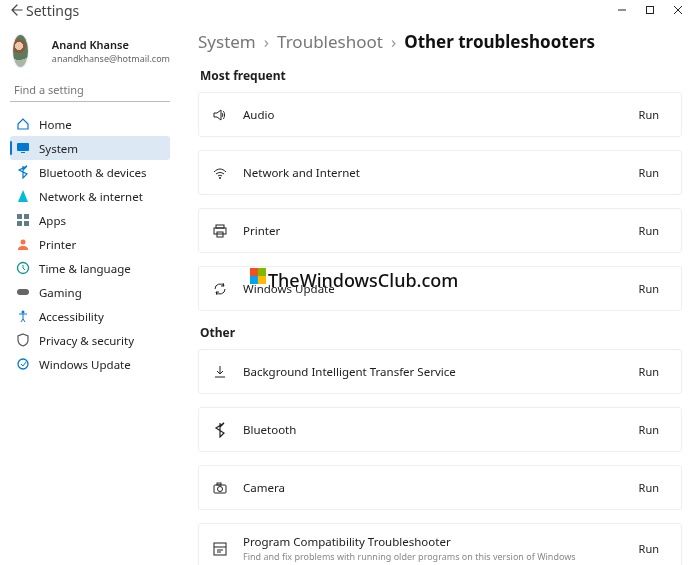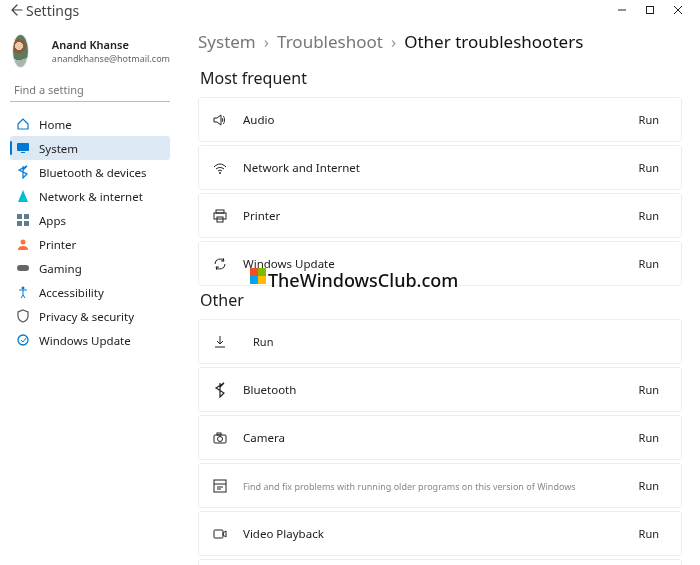--- a/index.html
+++ b/index.html
@@ -20,23 +20,23 @@
     .search-box input{border:none;outline:none;flex:1;font-size:11px;background:transparent;color:#666}
     .search-icon{width:12px;height:12px;color:#666;margin-left:auto}
     .nav-item{display:flex;align-items:flex-start;gap:9px;padding:4.5px 6px;border-radius:3px;cursor:pointer;font-size:11.5px;color:#222}
     .nav-item.active{background:#dde8f5;position:relative}
     .nav-item.active::before{content:"";position:absolute;left:0;top:5px;bottom:5px;width:2px;background:#0078d4;border-radius:2px}
     .ni-icon{width:14px;height:14px;display:flex;align-items:center;justify-content:center;flex-shrink:0}
     .main{flex:1;padding:10px 18px 0 18px;overflow-y:auto}
     .breadcrumb{display:flex;align-items:center;gap:8px;font-size:17px;margin-bottom:14px}
     .bc-link{color:#777;cursor:pointer}
     .bc-sep{color:#999}
-    .bc-current{font-weight:400;color:#111}
-    .section-header{font-size:16px;font-weight:400;margin:6px 0 8px 2px}
-    .card{display:flex;align-items:center;padding:10px 12px;border:1px solid #eee;border-radius:3px;margin-bottom:3px}
+    .bc-current{font-weight:700;color:#111}
+    .section-header{font-size:12px;font-weight:700;margin:6px 0 8px 2px}
+    .card{display:flex;align-items:center;padding:10px 12px;border:1px solid #eee;border-radius:3px;margin-bottom:13px}
     .card-icon{width:18px;height:18px;display:flex;align-items:center;justify-content:center;margin-right:14px;flex-shrink:0;color:#222}
     .card-text{flex:1;min-width:0}
     .card-title{font-size:11.5px}
     .card-sub{font-size:9px;color:#888;margin-top:1px}
     .run-btn{font-size:11px;color:#222;padding:4px 10px;border-radius:3px;cursor:pointer}
     .watermark{position:absolute;left:50%;top:268px;transform:translateX(-48%);display:flex;align-items:flex-start;gap:2px;pointer-events:none;font-size:18px;font-weight:500;color:#111}
     .wm-box{width:16px;height:16px;display:grid;grid-template:1fr 1fr/1fr 1fr}
     .wm-box span:nth-child(1){background:#f25022}
     .wm-box span:nth-child(2){background:#7fba00}
     .wm-box span:nth-child(3){background:#00a4ef}
@@ -139,20 +139,29 @@
               <svg width="14" height="14" viewBox="0 0 14 14">
                 <circle cx="7" cy="5" r="2.5" fill="#ff7043"></circle>
                 <path d="M2 13c0-3 2-4 5-4s5 1 5 4z" fill="#ff7043"></path>
               </svg>
             </span>
             <span>Printer</span>
           </div>
           <div class="nav-item">
             <span class="ni-icon">
               <svg width="14" height="14" viewBox="0 0 14 14">
+                <circle cx="7" cy="7" r="5.5" fill="none" stroke="#009688" stroke-width="1.3"></circle>
+                <path d="M7 4v3l2 2" stroke="#009688" fill="none"></path>
+              </svg>
+            </span>
+            <span>Time &amp; language</span>
+          </div>
+          <div class="nav-item">
+            <span class="ni-icon">
+              <svg width="14" height="14" viewBox="0 0 14 14">
                 <rect x="1" y="4" width="12" height="6" rx="3" fill="#666"></rect>
               </svg>
             </span>
             <span>Gaming</span>
           </div>
           <div class="nav-item">
             <span class="ni-icon">
               <svg width="14" height="14" viewBox="0 0 14 14">
                 <circle cx="7" cy="3" r="1.5" fill="#0078d4"></circle>
                 <path d="M3 5h8M7 5v5m-2 3l2-3 2 3" stroke="#0078d4" fill="none"></path>
@@ -243,20 +252,23 @@
         </div>
 
       <div class="section-header" style="margin-top:0">Other</div>
       <div id="sec-other">
           <div class="card">
             <div class="card-icon">
               <svg width="16" height="16" viewBox="0 0 16 16">
                 <path d="M8 2v8m-3-3l3 3 3-3M3 13h10" stroke="#222" fill="none"></path>
               </svg>
             </div>
+            <div class="card-text">
+              <div class="card-title">Background Intelligent Transfer Service</div>
+            </div>
             <div class="run-btn">Run</div>
           </div>
           <div class="card">
             <div class="card-icon">
               <svg width="14" height="16" viewBox="0 0 12 16">
                 <path d="M6 1v14l4-4-8-5 8-5-4 4" fill="none" stroke="#222" stroke-width="1.2"></path>
               </svg>
             </div>
             <div class="card-text">
               <div class="card-title">Bluetooth</div>
@@ -277,20 +289,21 @@
             <div class="run-btn">Run</div>
           </div>
           <div class="card">
             <div class="card-icon">
               <svg width="16" height="16" viewBox="0 0 16 16">
                 <rect x="2" y="2" width="12" height="12" fill="none" stroke="#222"></rect>
                 <path d="M2 6h12M5 9h6M5 11h4" stroke="#222"></path>
               </svg>
             </div>
             <div class="card-text">
+              <div class="card-title">Program Compatibility Troubleshooter</div>
               <div class="card-sub">Find and fix problems with running older programs on this version of Windows</div>
             </div>
             <div class="run-btn">Run</div>
           </div>
           <div class="card">
             <div class="card-icon">
               <svg width="16" height="16" viewBox="0 0 16 16">
                 <rect x="2" y="4" width="9" height="8" rx="1" fill="none" stroke="#222"></rect>
                 <path d="M11 7l3-2v6l-3-2z" fill="none" stroke="#222"></path>
               </svg>

